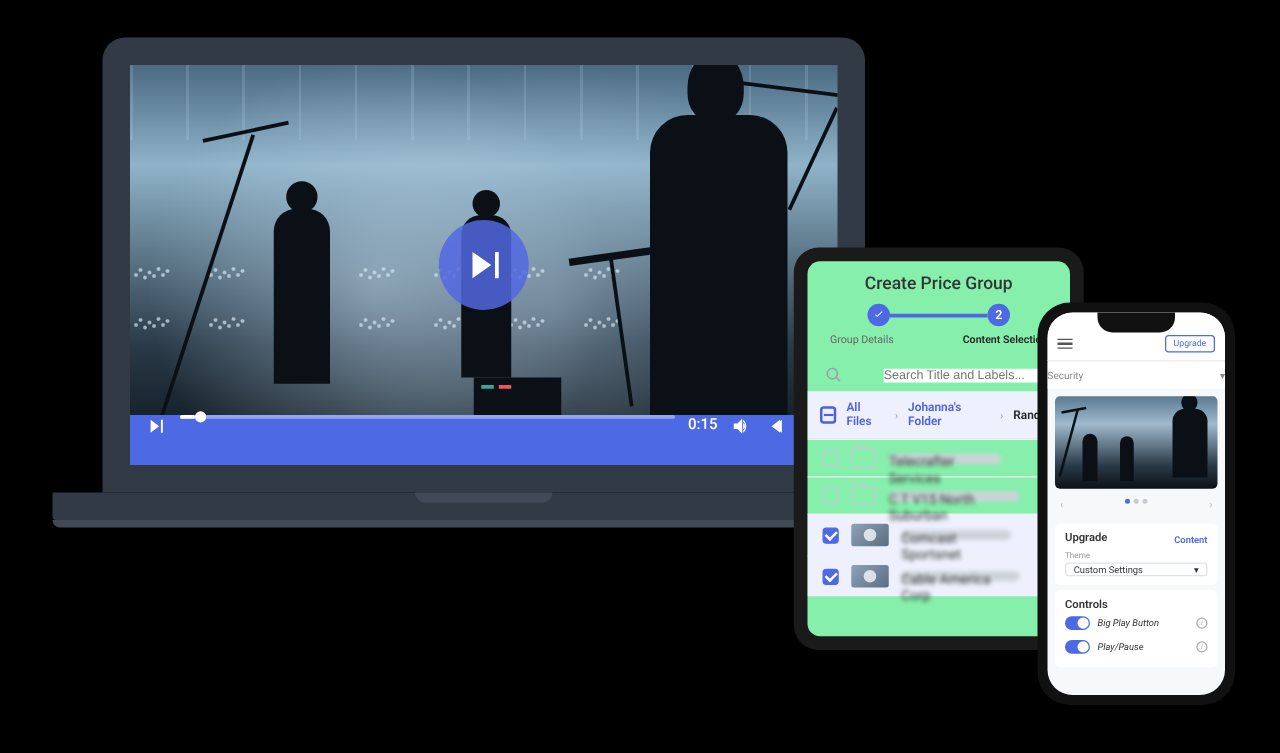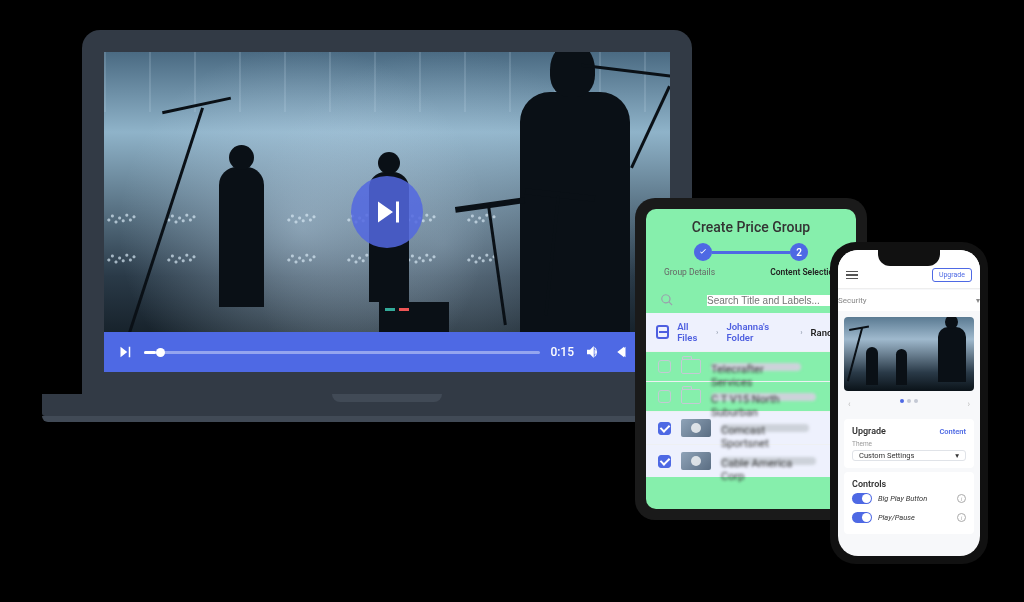--- a/index.html
+++ b/index.html
@@ -77,21 +77,21 @@
     position:absolute; left:50%; top:50%; transform:translate(-50%,-50%);
     width:72px; height:72px; border-radius:50%;
     background:rgba(82,103,224,.85);
     display:flex; align-items:center; justify-content:center;
   }
   .big-play svg { width:36px; height:36px; }
 
   .controls-bar {
     position:absolute; left:0; right:0; bottom:0; height:40px;
     background:#4e69e4;
-    display:flex; align-items:center; padding:0 12px; gap:10px;
+    display:flex; align-items:flex-start; padding:0 12px; gap:10px;
     color:#fff; font-size:12px; font-weight:500;
   }
   .controls-bar svg { width:18px; height:18px; fill:#fff; flex:none; }
   .progress { flex:1; height:3px; background:rgba(255,255,255,.4); position:relative; border-radius:2px;}
   .progress::before{content:"";position:absolute;left:0;top:0;bottom:0;width:3%;background:#fff;border-radius:2px;}
   .progress::after{content:"";position:absolute;left:3%;top:-3px;width:9px;height:9px;background:#fff;border-radius:50%;}
 
   .laptop-base {
     height:22px; background:#323a45;
     margin:0 -40px; border-radius:0 0 3px 3px;

